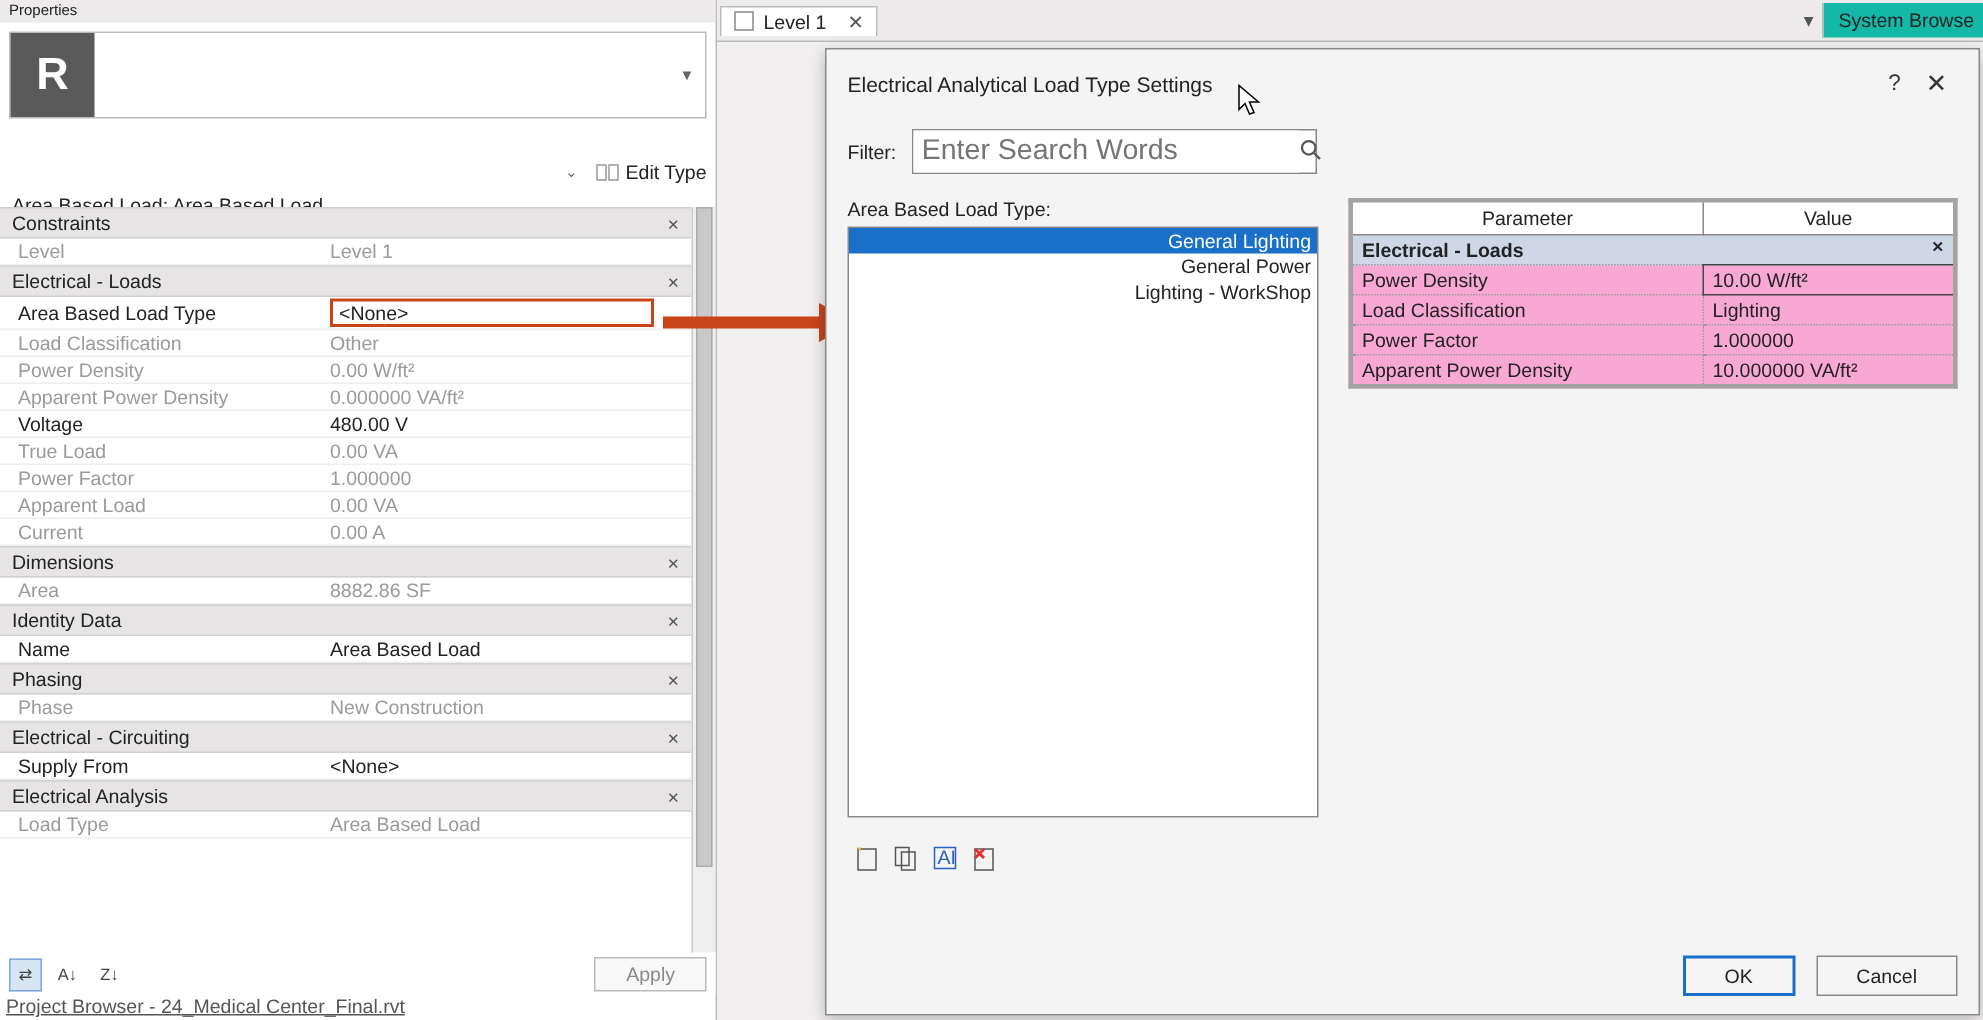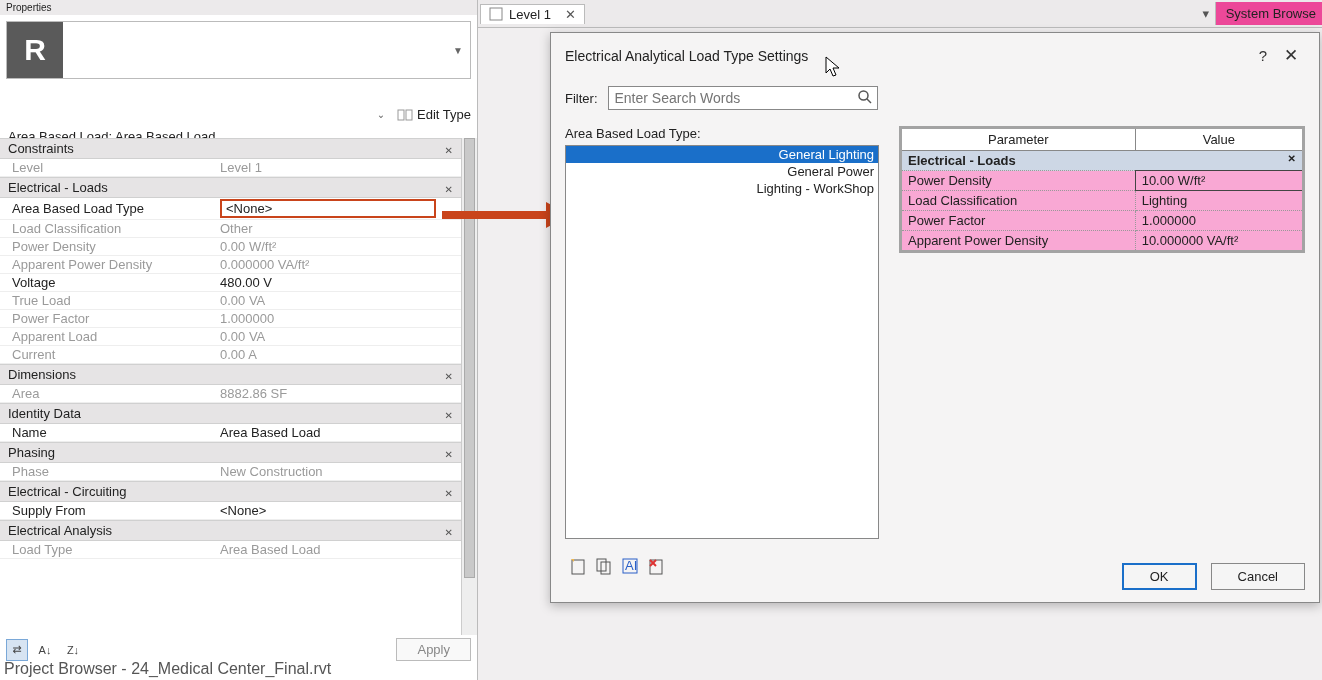--- a/index.html
+++ b/index.html
@@ -24,39 +24,39 @@
 .cat-row .caret { font-size:10px; color:#555; }
 .prop-row { display:flex; align-items:center; padding:1px 8px; border-bottom:1px solid #eee; }
 .prop-row .lbl { width:212px; padding-left:4px;}
 .prop-row .val { flex:1; }
 .prop-row.dim .lbl, .prop-row.dim .val { color:#9a9a9a; }
 .boxed .val-box { display:inline-block; width:216px; border:2px solid #c9441b; padding:0 4px; background:#fff;}
 .footer-bar { position:absolute; bottom:16px; left:0; right:0; display:flex; align-items:center; padding:3px 6px; gap:6px; background:#fff;}
 .iconbtn { width:22px; height:22px; border:1px solid #bbb; display:flex; align-items:center; justify-content:center; font-size:11px; color:#444; background:#f5f5f5;}
 .iconbtn.active{background:#d7e4f2;border-color:#7aa8d8;}
 .applybtn { margin-left:auto; padding:3px 20px; border:1px solid #bbb; color:#888; background:#f9f9f9;}
-.proj-browser { position:absolute; bottom:0; left:0; padding:2px 4px; color:#555; font-size:16px;}
+.proj-browser { position:absolute; bottom:0; left:0; padding:2px 4px; color:#555; font-size:13px;text-decoration:underline;}
 .canvas-area { position:absolute; left:478px; top:0; right:0; bottom:0; background:#f1eff0; }
 .tabbar { height:28px; background:#eceaeb; display:flex; align-items:center; padding-left:2px; border-bottom:1px solid #bbb;}
 .tab { display:flex; align-items:center; gap:6px; background:#fff; border:1px solid #bbb; border-bottom:none; padding:2px 8px; }
 .tab svg{width:14px;height:14px;}
 .tab .close{color:#555;font-size:13px;margin-left:8px;}
 .tabbar-spacer{flex:1;}
 .tabbar-drop{width:18px;text-align:center;color:#555;}
-.sysbrowser { background:#ec4899; padding:4px 6px 4px 10px; border-left:1px solid #bbb; }
+.sysbrowser { background:#14b8a6; padding:4px 6px 4px 10px; border-left:1px solid #bbb; }
 .drawing-rect { position:absolute; left:82px; top:70px; width:48px; height:448px; background:#e8e4e8; border:1px solid #aaa;}
 .arrow-ann { position:absolute; left:442px; top:200px; }
-.dialog { position:absolute; left:550px; top:32px; width:770px; height:571px; background:#f5f4f4; border:1px solid #888; box-shadow:0 3px 10px rgba(0,0,0,.25);}
+.dialog { position:absolute; left:550px; top:32px; width:770px; height:645px; background:#f5f4f4; border:1px solid #888; box-shadow:0 3px 10px rgba(0,0,0,.25);}
 .dlg-titlebar { display:flex; align-items:center; padding:12px 14px 6px 14px; }
 .dlg-title { font-size:14px; flex:1; }
 .dlg-help { width:28px; text-align:center; font-size:15px; color:#333;}
 .dlg-close { width:28px; text-align:center; font-size:17px; color:#333;}
 .dlg-filter { display:flex; align-items:center; gap:10px; padding:14px 14px 0 14px;}
 .dlg-filter-box { display:flex; align-items:center; border:1px solid #888; background:#fff; width:270px;}
-.dlg-filter-box input{border:none;outline:none;flex:1;padding:3px 6px;font-size:14px;}
+.dlg-filter-box input{border:none;outline:none;flex:1;padding:3px 6px;font-size:19px;}
 .dlg-filter-box .sicon{width:24px;text-align:center;}
 .dlg-body { display:flex; gap:20px; padding:16px 14px 0 14px; }
 .dlg-left { width:314px; }
 .list-lbl { font-size:13px; padding-bottom:4px;}
 .listbox { border:1px solid #888; background:#fff; height:394px; overflow:hidden;}
 .listitem { padding:1px 4px; font-size:13px;text-align:right; }
 .listitem.sel { background:#1a6fc9; color:#fff; }
 .list-tools { display:flex; gap:8px; padding:18px 0 0 4px;}
 .list-tools svg{width:18px;height:18px;}
 .dlg-right { flex:1; }

